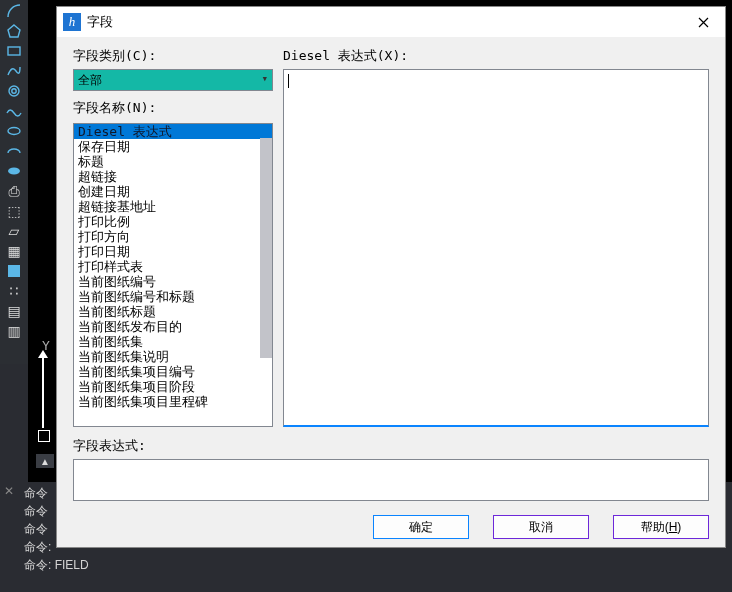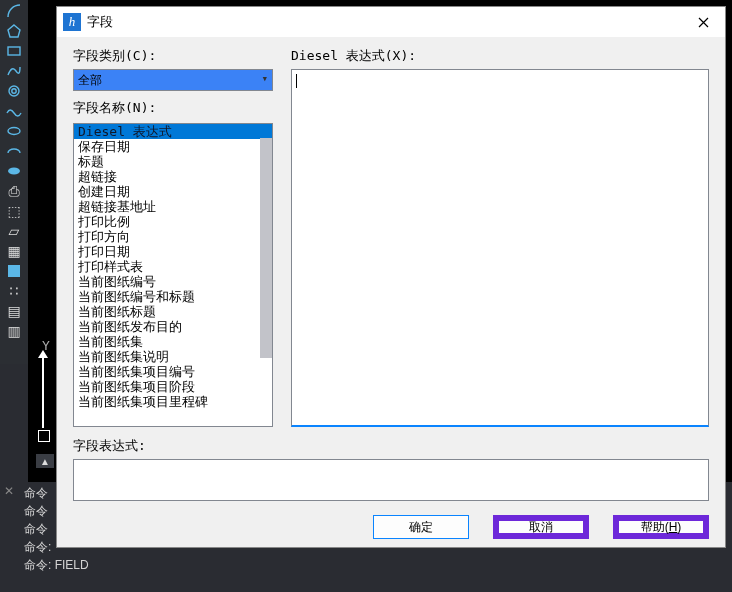--- a/index.html
+++ b/index.html
@@ -22,43 +22,43 @@
 .cmd-lines{padding-left:20px}
 
 .dialog{position:absolute;left:56px;top:6px;width:670px;height:542px;background:#f0f0f0;border:1px solid #888;display:flex;flex-direction:column}
 .titlebar{height:30px;display:flex;align-items:center;padding:0 2px 0 6px;background:#fff}
 .app-icon{width:18px;height:18px;background:#1e74d2;color:#fff;display:flex;align-items:center;justify-content:center;font-style:italic;font-family:serif;font-size:13px;margin-right:6px}
 .title-text{flex:1;font-size:13px}
 .win-close{width:40px;height:30px;display:flex;align-items:center;justify-content:center;cursor:pointer}
 .win-close svg{width:11px;height:11px}
 
 .dlg-body{flex:1;padding:10px 16px 8px 16px;display:flex;flex-direction:column}
-.row-top{display:flex;gap:18px}
+.row-top{display:flex;gap:10px}
 .col-left{width:200px;display:flex;flex-direction:column}
 .col-right{flex:1;display:flex;flex-direction:column}
 
 .lbl{margin-bottom:4px;font-family:"SimSun",monospace;font-size:13px}
-.combo{height:22px;border:1px solid #828790;background:#3b82f6;display:flex;align-items:center;padding:0 4px;position:relative;font-family:"SimSun",monospace;font-size:13px}
+.combo{height:22px;border:1px solid #828790;background:#14b8a6;display:flex;align-items:center;padding:0 4px;position:relative;font-family:"SimSun",monospace;font-size:13px}
 .combo::after{content:"▾";position:absolute;right:4px;top:2px;font-size:11px;color:#333}
 
 .listbox{flex:1;border:1px solid #828790;background:#fff;margin-top:2px;overflow:hidden;position:relative;height:288px}
 .list-inner{position:absolute;inset:0;overflow:hidden}
 .list-item{padding:0 4px;height:15px;line-height:15px;font-family:"SimSun","Consolas",monospace;font-size:13px;white-space:nowrap;cursor:default}
 .list-item.sel{background:#0078d7;color:#0f172a}
 .list-scroll{position:absolute;right:0;top:0;width:17px;height:100%}
 .list-thumb{position:absolute;right:0;top:14px;width:12px;height:220px;background:#c2c3c9;border-radius:0}
 
 .expr-box{flex:1;border:1px solid #828790;background:#fff;padding:2px 4px;font-family:"Consolas","SimSun",monospace;font-size:13px;position:relative;height:332px;border-bottom:2px solid #0a84ff}
 .caret{display:inline-block;width:1px;height:14px;background:#000;vertical-align:middle}
 
 .lbl2{margin-top:10px;font-family:Liberation Mono, monospace;font-size:13px}
 .fexpr{height:42px;border:1px solid #828790;background:#fff;margin-top:4px}
 
 .btn-row{display:flex;justify-content:flex-end;gap:24px;margin-top:14px}
-.btn{width:96px;height:24px;border:6px solid #6d28d9;background:#fdfdfd;display:flex;align-items:center;justify-content:center;cursor:pointer;font-size:12px}
+.btn{width:96px;height:24px;border:1px solid #6d28d9;background:#fdfdfd;display:flex;align-items:center;justify-content:center;cursor:pointer;font-size:12px}
 .btn.primary{border:1.5px solid #0a84ff}
 .ul{text-decoration:underline}
 </style>
 </head>
 <body>
 
 <div class="left-toolbar">
   <div class="tb-icon">
       <svg viewBox="0 0 16 16">
         <path d="M2 14 A12 12 0 0 1 14 2" fill="none" stroke="#5bb7e6" stroke-width="1.5"></path>

